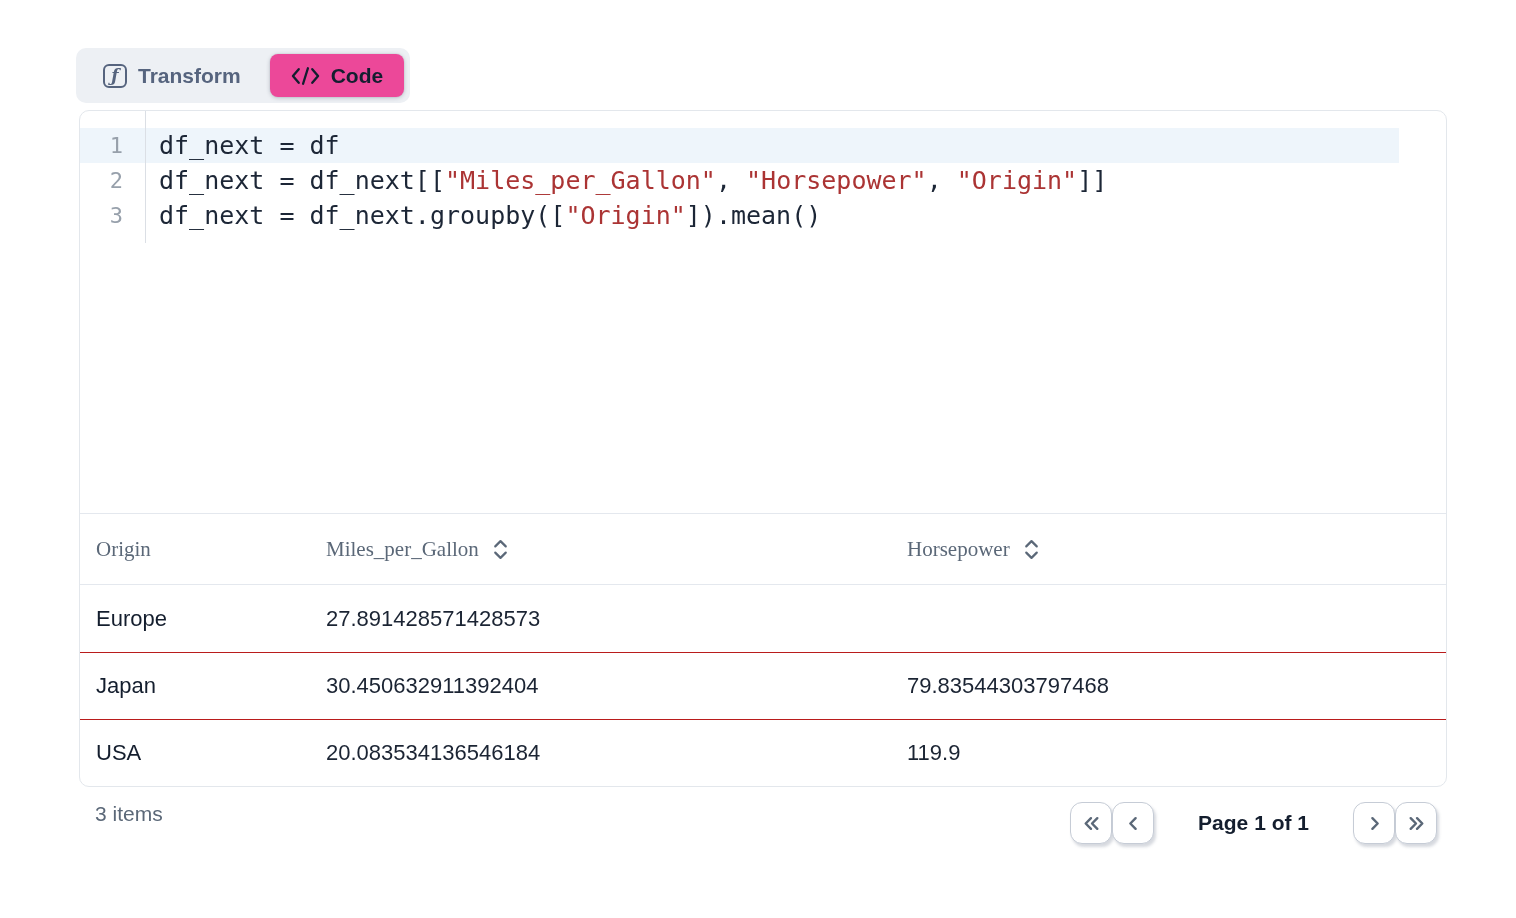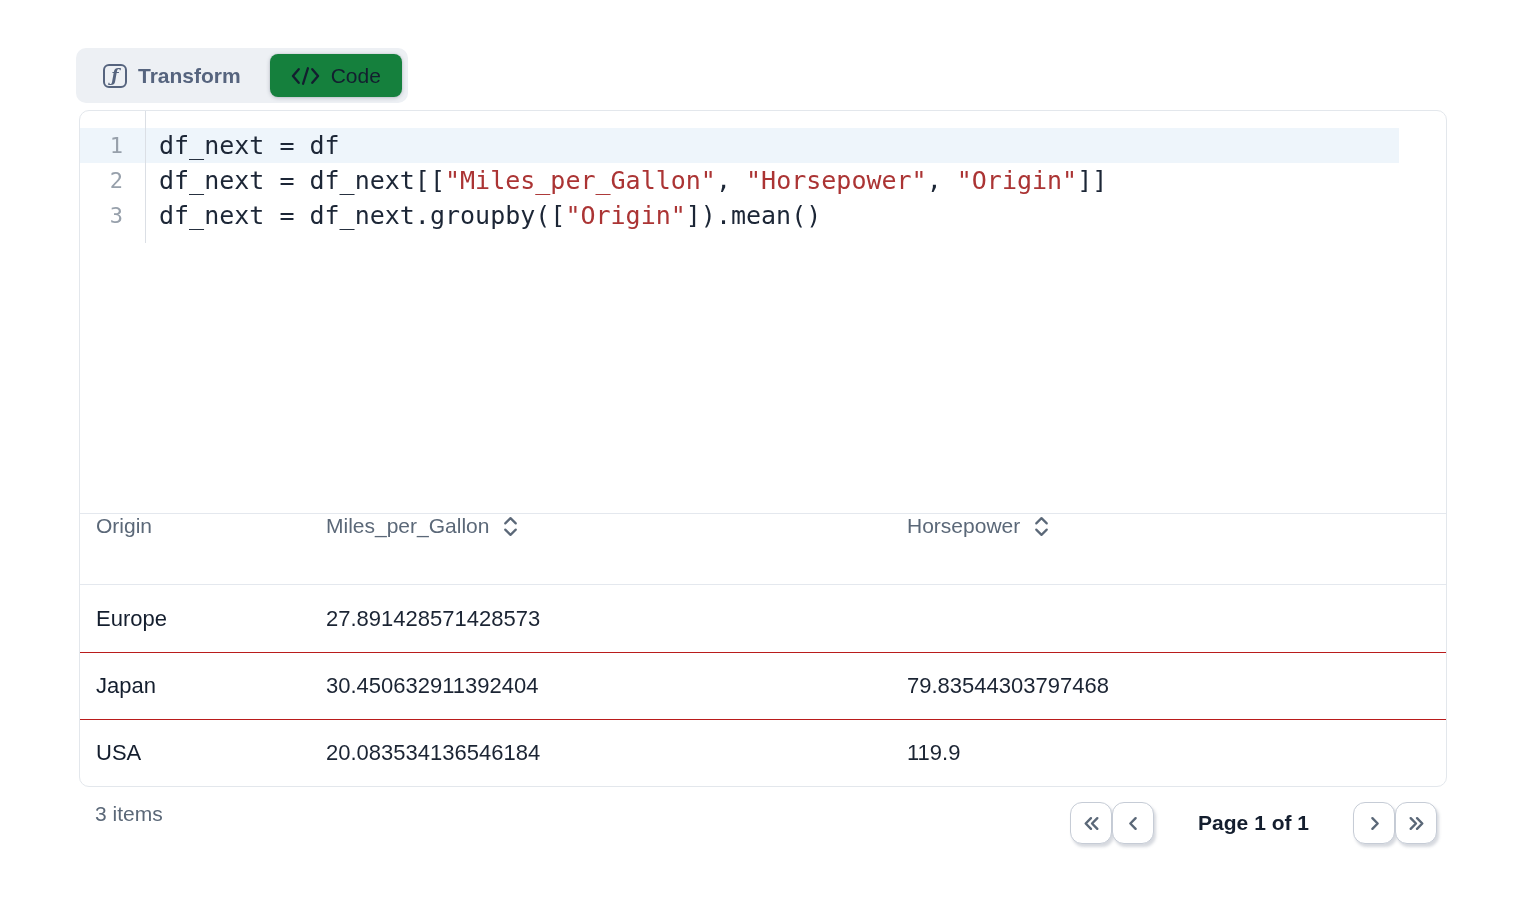--- a/index.html
+++ b/index.html
@@ -5,21 +5,21 @@
   * { margin:0; padding:0; box-sizing:border-box; }
   html,body { background:#ffffff; }
   body { font-family:"Liberation Sans", sans-serif; }
   .page { position:relative; width:1516px; height:918px; background:#fff; overflow:hidden; }
 
   
   .tabbar { position:absolute; left:76px; top:48px; height:55px; display:inline-flex;
             align-items:center; gap:8px; padding:0 6px; background:#edf0f4; border-radius:10px; }
   .tab { display:flex; align-items:center; gap:11px; height:43px; padding:0 21px;
          border-radius:8px; font-size:21px; font-weight:600; color:#56647e; cursor:pointer; }
-  .tab.active { background:#15803d; color:#131e2f; font-weight:400;
+  .tab.active { background:#ec4899; color:#131e2f; font-weight:700;
                 box-shadow:0 1px 4px rgba(20,30,50,.22), 0 0 0 1px rgba(20,30,50,.03); }
   .fx-box { display:inline-flex; align-items:center; justify-content:center; width:24px; height:24px;
             border:2px solid #56647e; border-radius:6px; font-family:"DejaVu Serif", serif;
             font-style:italic; font-size:17px; color:#56647e; line-height:1; }
   .icon-svg { display:block; }
 
   
   .card { position:absolute; left:79px; top:110px; width:1368px; height:677px;
           border:1px solid #e3e7ec; border-radius:10px; background:#fff; overflow:hidden; }
 
@@ -27,22 +27,22 @@
   .gutter-rail { position:absolute; left:65px; top:0; width:1px; height:132px; background:#dbdfe5; }
   .code-line { display:flex; height:35px; line-height:35px; width:1319px; }
   .code-line.active { background:#eef5fb; }
   .gutter-num { flex:none; width:65px; padding-right:22px; text-align:right;
                 font-family:"DejaVu Sans Mono", monospace; font-size:22px; color:#97a0ab; }
   .code-text { padding-left:14px; font-family:"DejaVu Sans Mono", monospace; font-size:25px;
                color:#1c2636; white-space:pre; }
   .tok-string { color:#ab3434; }
 
   
-  .thead { display:flex; align-items:flex-start; height:72px; border-top:1px solid #e4e8ee;
-           border-bottom:1px solid #e4e8ee; color:#5b6878; font-size:21px; }
+  .thead { display:flex; align-items:center; height:72px; border-top:1px solid #e4e8ee;
+           border-bottom:1px solid #e4e8ee; color:#5b6878; font-size:21px;font-family:Liberation Serif, serif; }
   .cell-origin { flex:none; width:230px; padding-left:16px; }
   .cell-mpg { flex:none; width:581px; padding-left:16px; display:flex; align-items:center; gap:14px; }
   .cell-hp { flex:1; padding-left:16px; display:flex; align-items:center; gap:14px; }
   .trow { display:flex; align-items:center; height:67px; font-size:22px; color:#1b2433; }
   .trow + .trow { border-top:1px solid #b91c1c; }
   .trow .cell-origin { font-weight:400; color:#141e2e; }
   .sort-btn { display:inline-flex; cursor:pointer; }
 
   
   .footer { position:absolute; left:79px; top:802px; width:1368px; display:flex;

